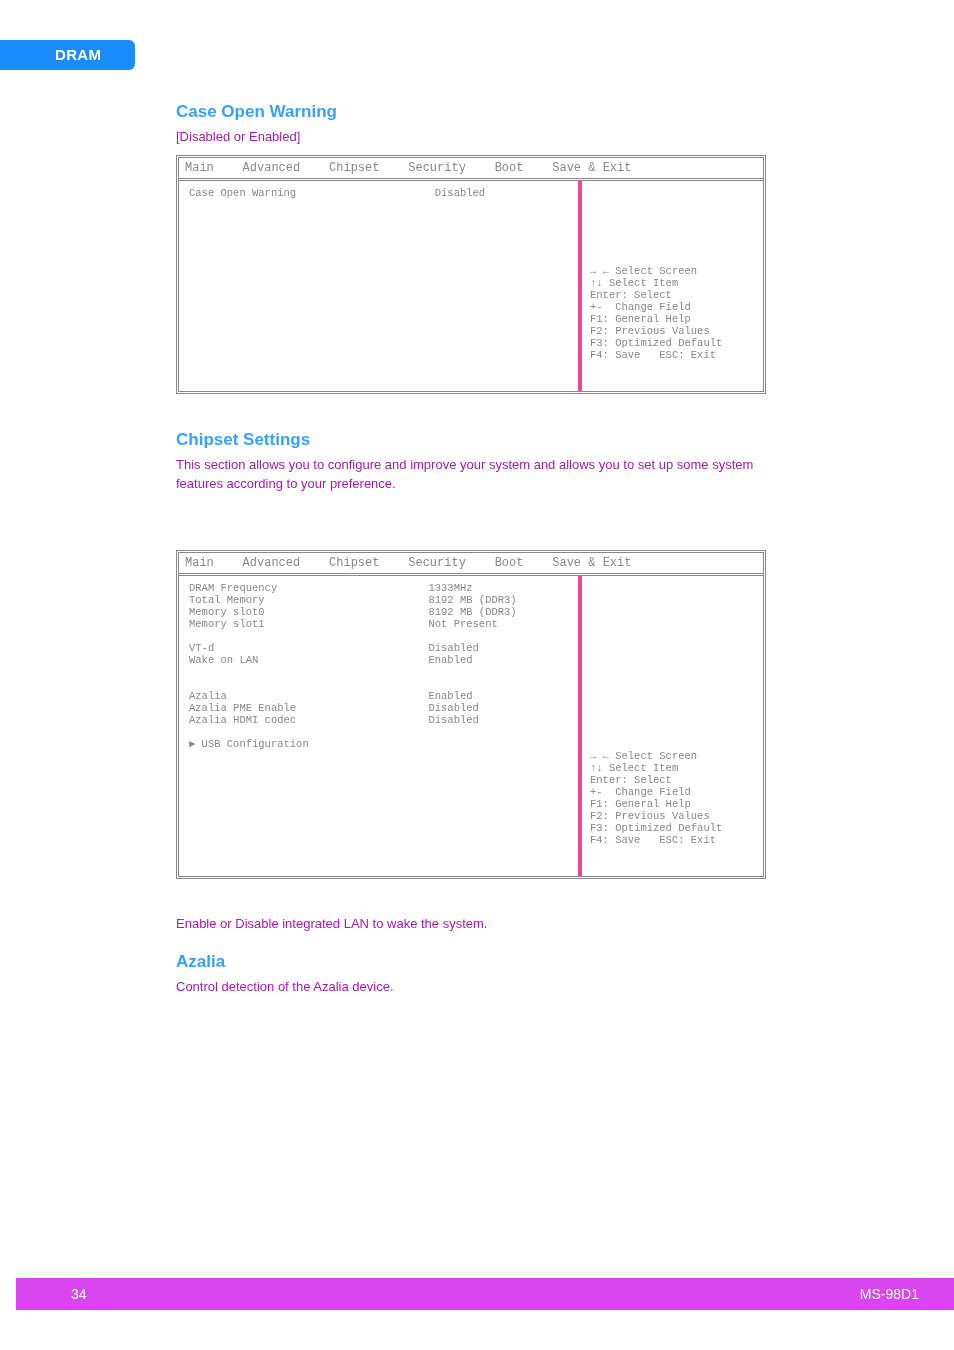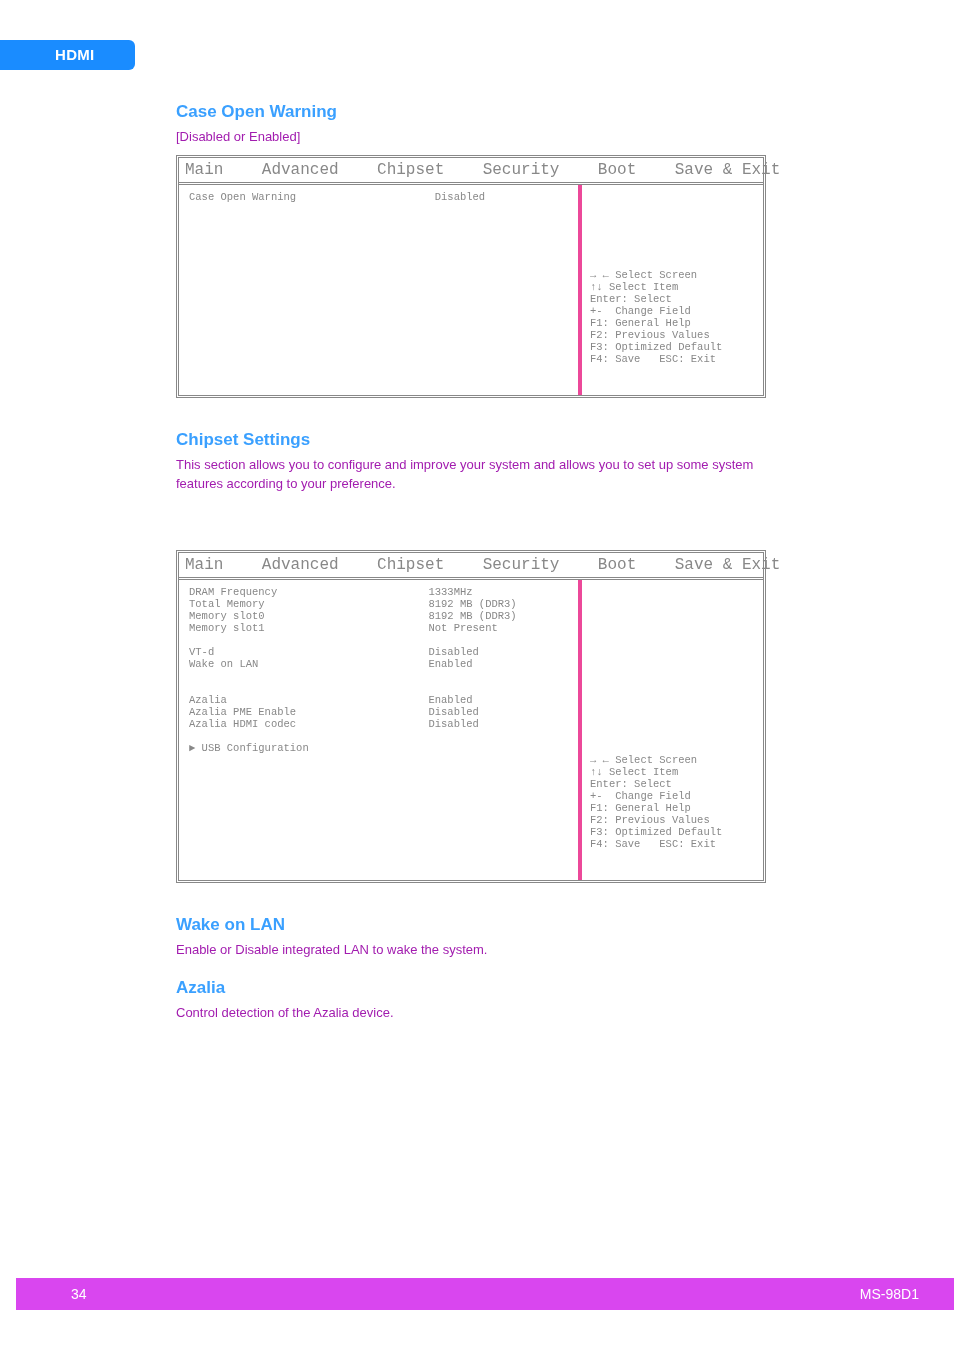--- a/index.html
+++ b/index.html
@@ -50,21 +50,21 @@
     width: 590px;
     margin-bottom: 8px;
     font-family: "Courier New", monospace;
     font-size: 11px;
     color: #888;
   }
   .bios-header {
     border-bottom: 3px double #888;
     padding: 3px 6px;
     display: flex;
-    font-size: 16px;
+    font-size: 12px;
     white-space: pre;
   }
   .bios-body {
     display: flex;
   }
   .bios-left {
     flex: 1;
     padding: 6px 6px 6px 10px;
     white-space: pre;
     font-size: 10.5px;
@@ -85,21 +85,21 @@
     background: #d946ef;
     color: #fff;
     font-size: 14px;
     line-height: 32px;
     padding-left: 55px;
   }
 </style>
 </head>
 <body>
 
-<div class="blue-tab">HDMI</div>
+<div class="blue-tab">DRAM</div>
 
 <div class="content" style="top:102px;">
   <div class="section-title">Case Open Warning</div>
   <div class="desc">[Disabled or Enabled]</div>
 
   <div class="bios-box">
     <div class="bios-header">Main    Advanced    Chipset    Security    Boot    Save &amp; Exit</div>
     <div class="bios-body">
       <div class="bios-left">Case Open Warning                      Disabled</div>
       <div class="bios-right">
@@ -153,21 +153,20 @@
 F3: Optimized Default
 F4: Save   ESC: Exit</div>
       </div>
     </div>
   </div>
 </div>
 
 <div class="content" style="top:905px;">
 
   <div style="height:10px;"></div>
-  <div class="section-title">Wake on LAN</div>
   <div class="desc">Enable or Disable integrated LAN to wake the system.</div>
 
   <div style="height:10px;"></div>
   <div class="section-title">Azalia</div>
   <div class="desc">Control detection of the Azalia device.</div>
 </div>
 
 <div class="footer-bar">
   <span>34</span>
   <span style="float:right; padding-right:51px;">MS-98D1</span>

